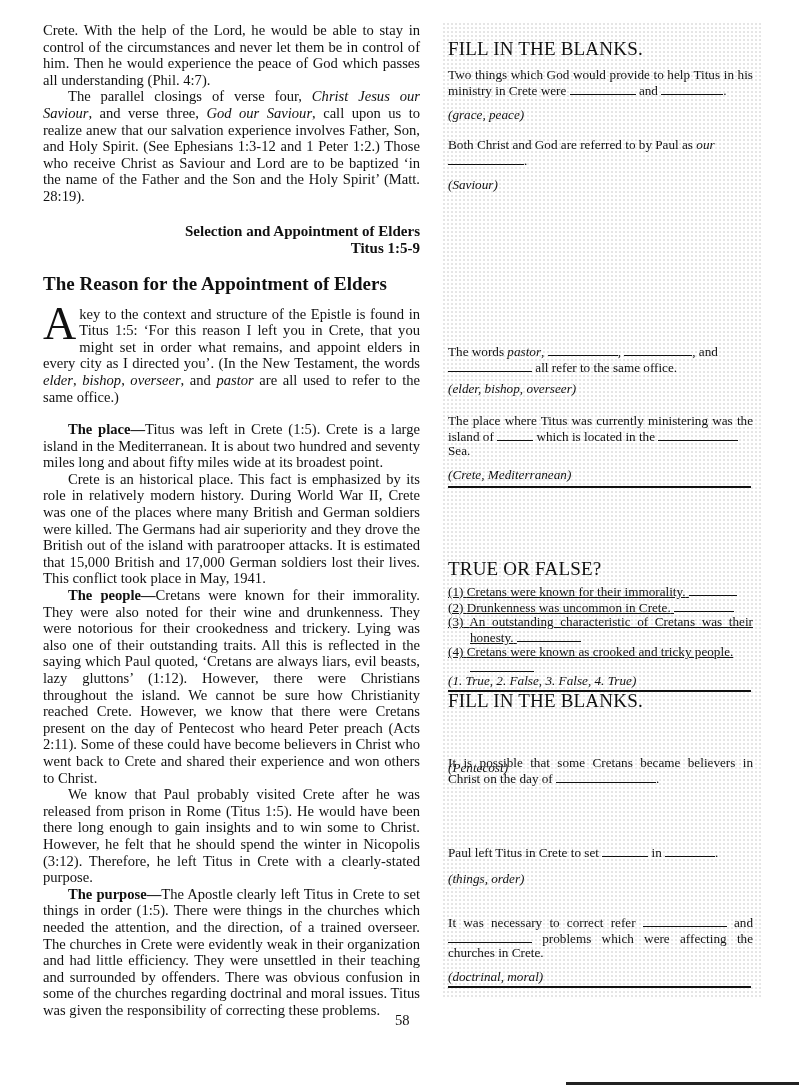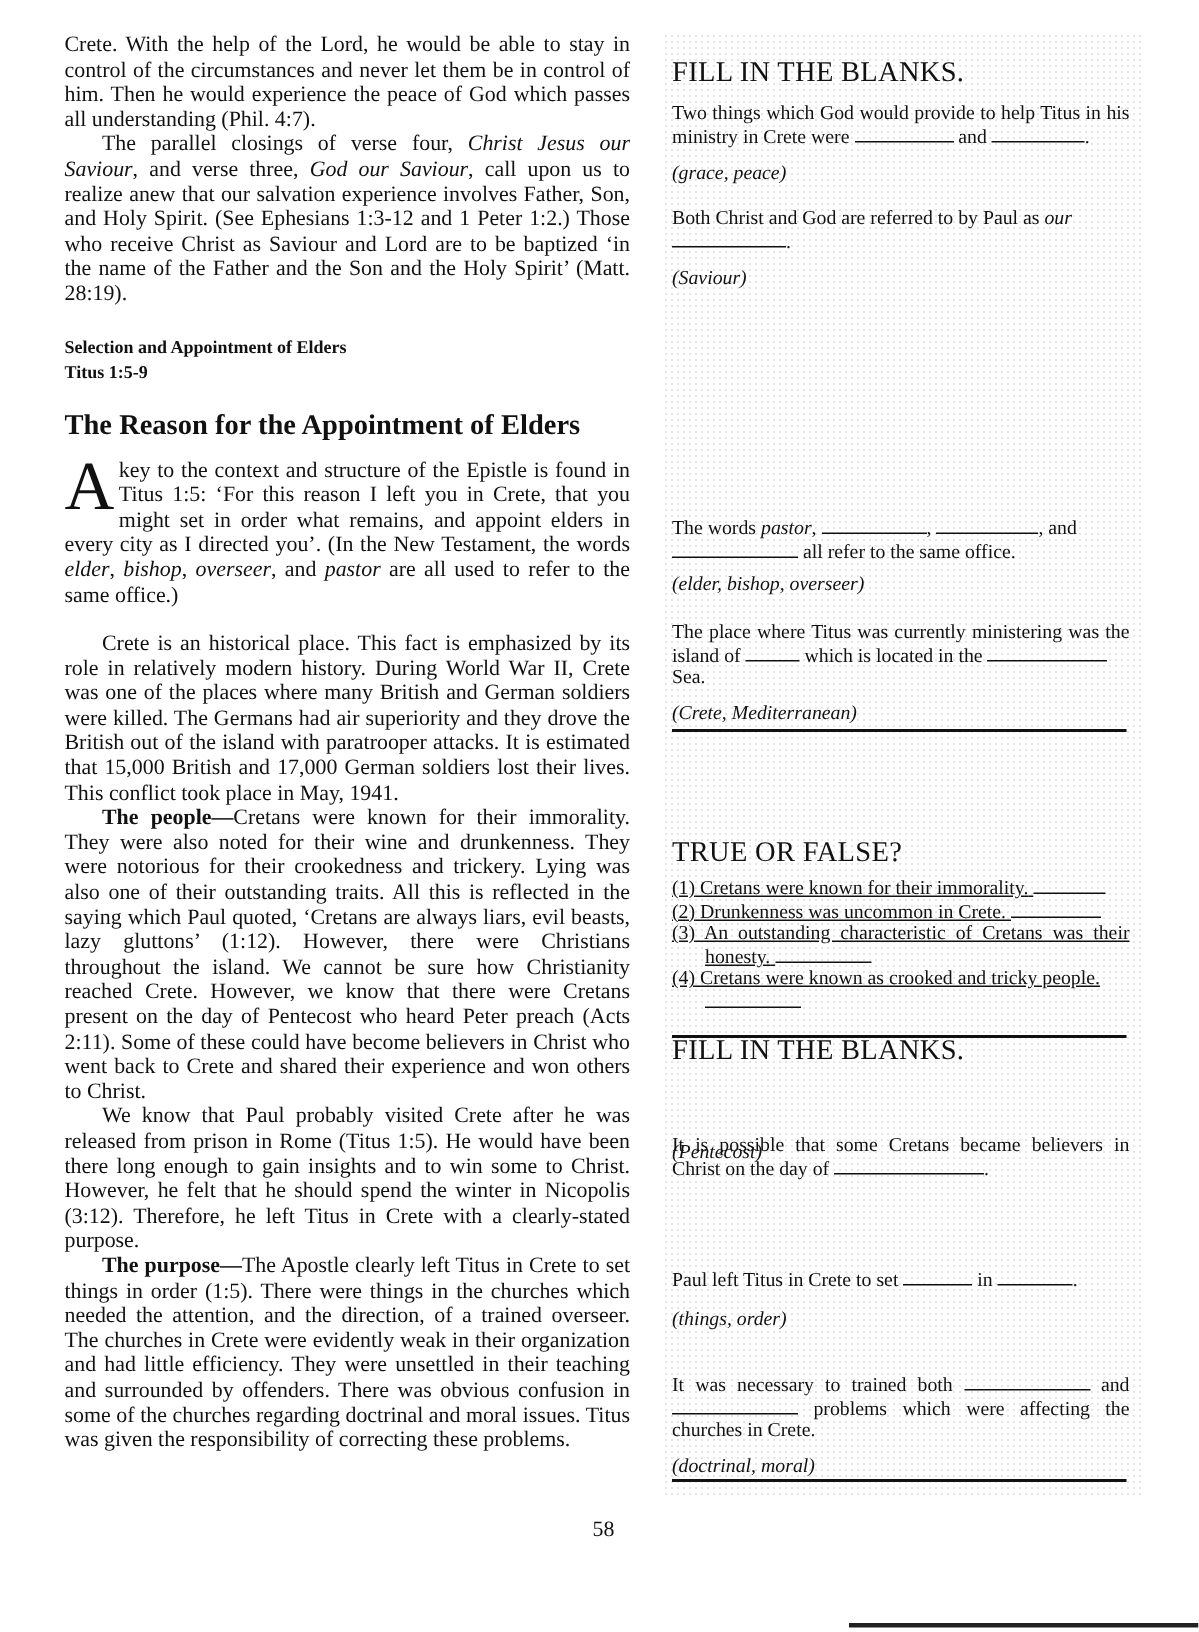--- a/index.html
+++ b/index.html
@@ -8,21 +8,21 @@
     font-family: "Liberation Serif", "DejaVu Serif", serif;
     color: #111;
   }
   .col-left {
     position: absolute; left: 43px; top: 22px; width: 377px;
     font-size: 14.6px; line-height: 16.6px; text-align: justify;
   }
   .col-left p { margin: 0; }
   .indent { text-indent: 25px; }
   .sec-title {
-    text-align: left; font-weight: bold; font-size: 12px; line-height: 17px;
+    text-align: right; font-weight: bold; font-size: 15px; line-height: 17px;
     margin: 18px 0 18px 0;
   }
   .sub-title {
     font-weight: bold; font-size: 19px; line-height: 17px; margin: 0 0 14px 0;
   }
   .dropcap {
     float: left; font-size: 46px; line-height: 34px; margin: 1px 3px 0 0;
     font-family: "Liberation Serif", serif;
   }
   .gap { height: 16px; }
@@ -65,20 +65,21 @@
     <div>Selection and Appointment of Elders</div>
     <div>Titus 1:5-9</div>
   </div>
 
   <div class="sub-title">The Reason for the Appointment of Elders</div>
 
   <p><span class="dropcap">A</span><span> key to the context and structure of the Epistle is found in Titus 1:5: ‘For this reason I left you in Crete, that you might set in order what remains, and appoint elders in every city as I directed you’. (In the New Testament, the words </span><i>elder</i><span>, </span><i>bishop</i><span>, </span><i>overseer</i><span>, and </span><i>pastor</i><span> are all used to refer to the same office.)</span></p>
 
   <div class="gap"></div>
 
+  <p class="indent"><b class="run">The place—</b><span>Titus was left in Crete (1:5). Crete is a large island in the Mediterranean. It is about two hundred and seventy miles long and about fifty miles wide at its broadest point.</span></p>
   <p class="indent">Crete is an historical place. This fact is emphasized by its role in relatively modern history. During World War II, Crete was one of the places where many British and German soldiers were killed. The Germans had air superiority and they drove the British out of the island with paratrooper attacks. It is estimated that 15,000 British and 17,000 German soldiers lost their lives. This conflict took place in May, 1941.</p>
   <p class="indent"><b class="run">The people—</b><span>Cretans were known for their immorality. They were also noted for their wine and drunkenness. They were notorious for their crookedness and trickery. Lying was also one of their outstanding traits. All this is reflected in the saying which Paul quoted, ‘Cretans are always liars, evil beasts, lazy gluttons’ (1:12). However, there were Christians throughout the island. We cannot be sure how Christianity reached Crete. However, we know that there were Cretans present on the day of Pentecost who heard Peter preach (Acts 2:11). Some of these could have become believers in Christ who went back to Crete and shared their experience and won others to Christ.</span></p>
   <p class="indent">We know that Paul probably visited Crete after he was released from prison in Rome (Titus 1:5). He would have been there long enough to gain insights and to win some to Christ. However, he felt that he should spend the winter in Nicopolis (3:12). Therefore, he left Titus in Crete with a clearly-stated purpose.</p>
   <p class="indent"><b class="run">The purpose—</b><span>The Apostle clearly left Titus in Crete to set things in order (1:5). There were things in the churches which needed the attention, and the direction, of a trained overseer. The churches in Crete were evidently weak in their organization and had little efficiency. They were unsettled in their teaching and surrounded by offenders. There was obvious confusion in some of the churches regarding doctrinal and moral issues. Titus was given the responsibility of correcting these problems.</span></p>
 </div>
 
 <div class="col-right">
   <div class="halftone"></div>
 
   <div class="blk rh" style="top:20px;">FILL IN THE BLANKS.</div>
@@ -96,28 +97,29 @@
   <div class="blk ans" style="top:446px;">(Crete, Mediterranean)</div>
   <div class="rule" style="top:464px;"></div>
 
   <div class="blk rh" style="top:540px;">TRUE OR FALSE?</div>
   <div class="blk" style="top:562px;">
     <div class="tf-item"><span>(1)</span> <span>Cretans were known for their immorality.</span> <span class="blank" style="width:48px"></span></div>
     <div class="tf-item"><span>(2)</span> <span>Drunkenness was uncommon in Crete.</span> <span class="blank" style="width:60px"></span></div>
     <div class="tf-item"><span>(3)</span> <span>An outstanding characteristic of Cretans was their honesty.</span> <span class="blank" style="width:64px"></span></div>
     <div class="tf-item"><span>(4)</span> <span>Cretans were known as crooked and tricky people.</span><br><span class="blank" style="width:64px"></span></div>
   </div>
+  <div class="blk ans" style="top:652px;">(1. True, 2. False, 3. False, 4. True)</div>
   <div class="rule" style="top:668px;"></div>
 
   <div class="blk rh" style="top:672px;">FILL IN THE BLANKS.</div>
   <div class="blk" style="top:734px;"><span>It is possible that some Cretans became believers in Christ on the day of </span><span class="blank" style="width:100px"></span><span>.</span></div>
   <div class="blk ans" style="top:739px;">(Pentecost)</div>
 
   <div class="blk" style="top:823px;"><span>Paul left Titus in Crete to set </span><span class="blank" style="width:46px"></span><span> in </span><span class="blank" style="width:50px"></span><span>.</span></div>
   <div class="blk ans" style="top:850px;">(things, order)</div>
 
-  <div class="blk" style="top:893px;"><span>It was necessary to trained both </span><span class="blank" style="width:84px"></span><span> and </span><span class="blank" style="width:84px"></span><span> problems which were affecting the churches in Crete.</span></div>
+  <div class="blk" style="top:893px;"><span>It was necessary to correct refer </span><span class="blank" style="width:84px"></span><span> and </span><span class="blank" style="width:84px"></span><span> problems which were affecting the churches in Crete.</span></div>
   <div class="blk ans" style="top:948px;">(doctrinal, moral)</div>
   <div class="rule" style="top:964px;"></div>
 </div>
 
 <div class="pagenum">58</div>
 <div class="scanline"></div>
 
 </body></html>

